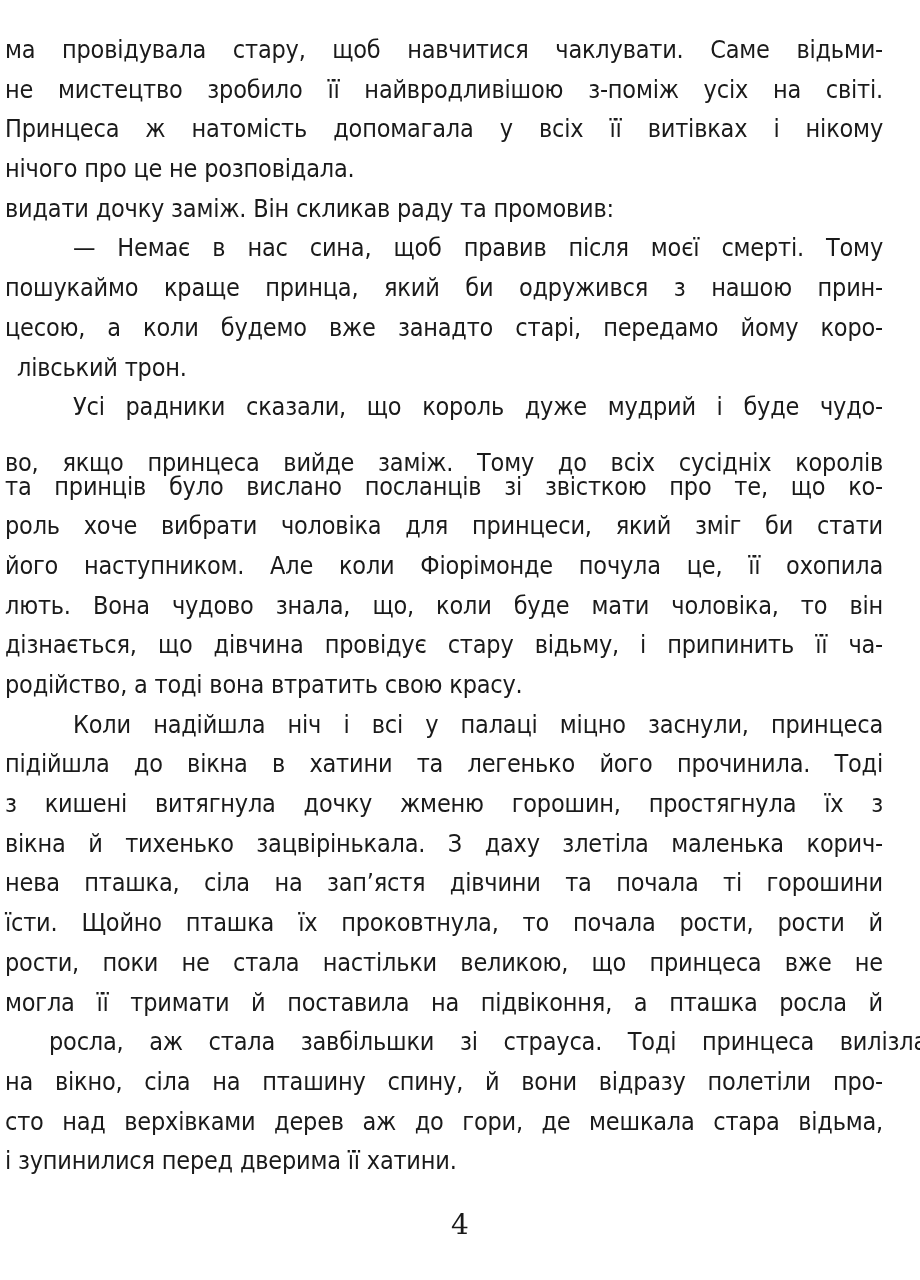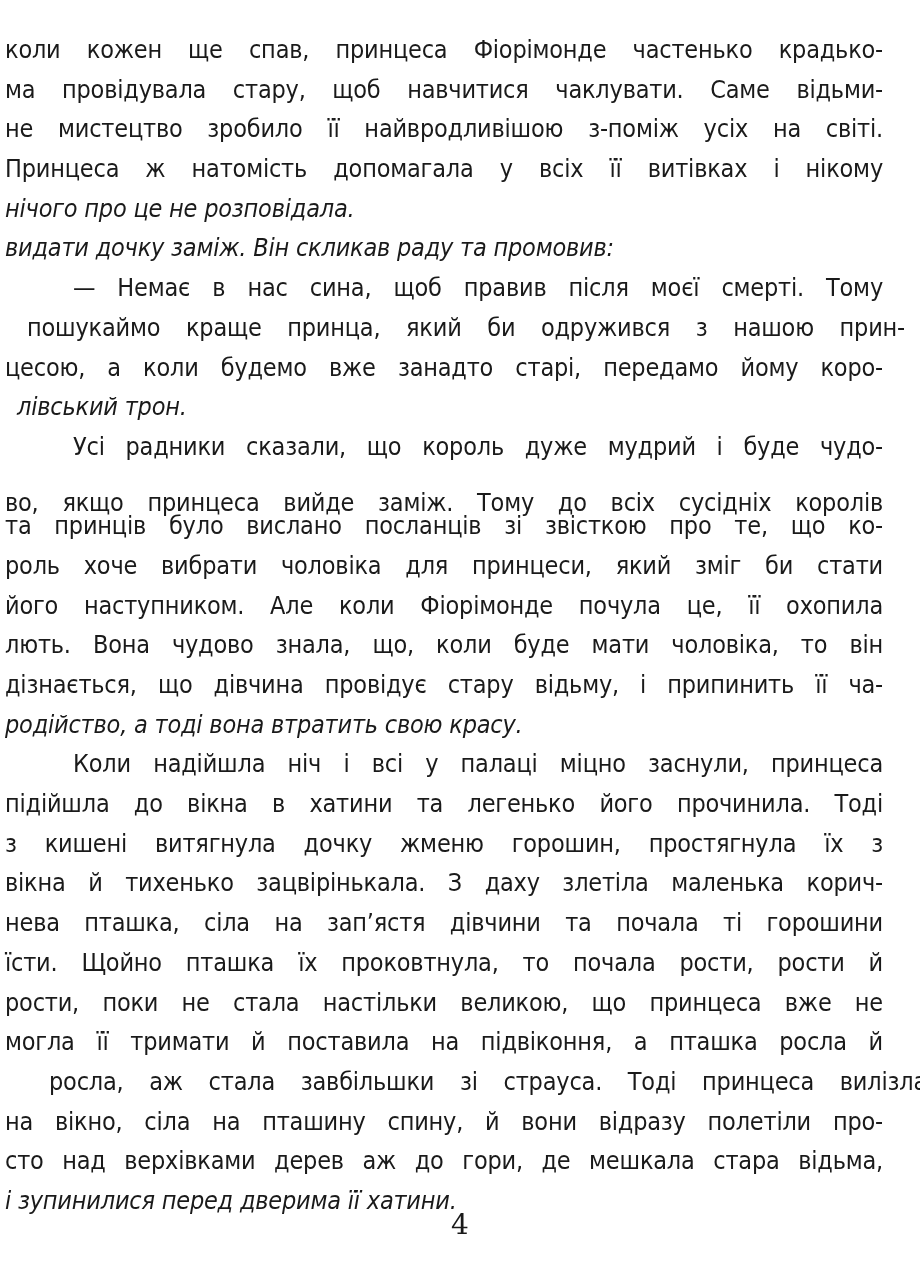--- a/index.html
+++ b/index.html
@@ -40,53 +40,51 @@
       padding-left: 68px;
     }
     .line-inner {
       display: inline-block;
       width: 100%;
       text-align: justify;
       text-align-last: justify;
     }
     .line.last .line-inner {
       text-align-last: left;
-      font-style: italic;
     }
     .page-number {
       position: absolute;
       left: 0;
       width: 920px;
       top: 1208px;
       text-align: center;
       font-family: "DejaVu Serif", "Liberation Serif", serif;
       font-size: 28px;
       color: #1a1a1a;
     }
   </style>
 </head>
 <body>
 
 <div class="page-body">
 
   <div>
-    <span class="line"><span class="line-inner" style="width: 878px; display: inline-block;">коли кожен ще спав, принцеса Фіорімонде частенько крадько-</span></span>
     <span class="line"><span class="line-inner" style="width: 878px; display: inline-block;">ма провідувала стару, щоб навчитися чаклувати. Саме відьми-</span></span>
     <span class="line"><span class="line-inner" style="width: 878px; display: inline-block;">не мистецтво зробило її найвродливішою з-поміж усіх на світі.</span></span>
     <span class="line"><span class="line-inner" style="width: 878px; display: inline-block;">Принцеса ж натомість допомагала у всіх її витівках і нікому</span></span>
     <span class="line last"><span class="line-inner" style="width: auto; display: inline;">нічого про це не розповідала.</span></span>
   </div>
 
   <div>
     <span class="line last"><span class="line-inner" style="width: auto; display: inline;">видати дочку заміж. Він скликав раду та промовив:</span></span>
   </div>
 
   <div>
     <span class="line indent"><span class="line-inner" style="width: 810px; display: inline-block;">— Немає в нас сина, щоб правив після моєї смерті. Тому</span></span>
-    <span class="line"><span class="line-inner" style="width: 878px; display: inline-block; margin-left: 22px;">пошукаймо краще принца, який би одружився з нашою прин-</span></span>
+    <span class="line"><span class="line-inner" style="width: 878px; display: inline-block;">пошукаймо краще принца, який би одружився з нашою прин-</span></span>
     <span class="line"><span class="line-inner" style="width: 878px; display: inline-block;">цесою, а коли будемо вже занадто старі, передамо йому коро-</span></span>
     <span class="line last"><span class="line-inner" style="width: auto; display: inline; margin-left: 12px;">лівський трон.</span></span>
   </div>
 
   <div>
     <span class="line indent"><span class="line-inner" style="width: 810px; display: inline-block;">Усі радники сказали, що король дуже мудрий і буде чудо-</span></span>
     <span class="line"><span class="line-inner" style="width: 878px; display: inline-block; margin-top: 16px;">во, якщо принцеса вийде заміж. Тому до всіх сусідніх королів</span></span>
     <span class="line"><span class="line-inner" style="width: 878px; display: inline-block;">та принців було вислано посланців зі звісткою про те, що ко-</span></span>
     <span class="line"><span class="line-inner" style="width: 878px; display: inline-block;">роль хоче вибрати чоловіка для принцеси, який зміг би стати</span></span>
     <span class="line"><span class="line-inner" style="width: 878px; display: inline-block;">його наступником. Але коли Фіорімонде почула це, її охопила</span></span>

